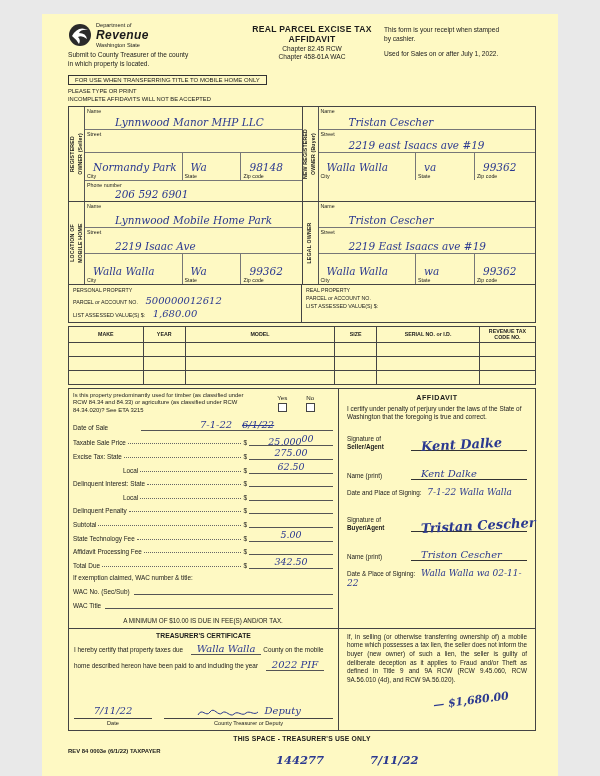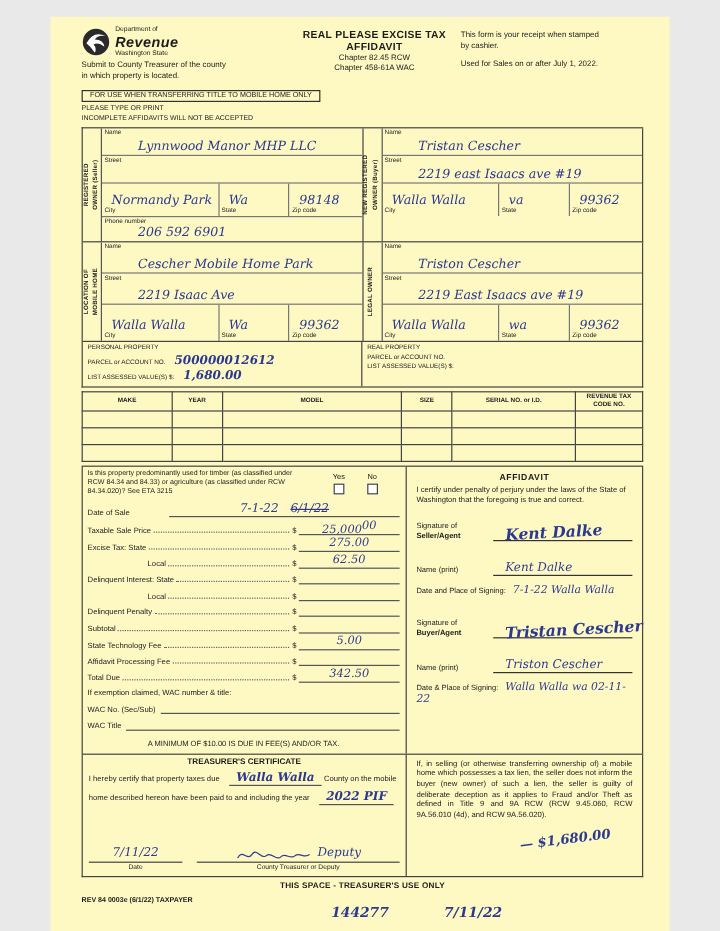--- a/index.html
+++ b/index.html
@@ -48,21 +48,21 @@
   .phrow{height:20px;}
   .tall .frow{height:25px;}
   .tall .cityrow{height:30px;}
 
   
   .parcels{display:grid;grid-template-columns:1fr 1fr;border-left:1px solid #444;border-right:1px solid #444;border-bottom:1px solid #444;}
   .parcel{padding:2px 4px 3px;}
   .parcel.left{border-right:1px solid #444;}
   .pcap{font-size:5.3px;}
   .prow{font-size:5.3px;margin-top:2px;}
-  .hwv{font-size:10px;margin-left:6px;font-weight:bold;}
+  .hwv{font-size:10px;margin-left:6px;}
 
   
   table.veh{width:100%;border-collapse:collapse;margin-top:3px;}
   .veh th,.veh td{border:1px solid #444;}
   .veh th{font-size:5.3px;font-weight:700;padding:1px 0;white-space:pre-line;line-height:1.2;text-align:center;}
   .veh td{height:11px;}
 
   
   .middle{display:grid;grid-template-columns:270px 1fr;border:1px solid #444;margin-top:3px;}
   .taxcol{border-right:1px solid #444;padding:3px 5px 4px 4px;}
@@ -140,21 +140,21 @@
         <div class="agency">
           <div class="sm">Department of</div>
           <div class="nm">Revenue</div>
           <div class="sm">Washington State</div>
         </div>
       </div>
       <div class="submit-note prel">Submit to County Treasurer of the county
 in which property is located.</div>
     </div>
     <div class="hdr-center">
-      <div class="t1">REAL PLEASE EXCISE TAX AFFIDAVIT</div>
+      <div class="t1">REAL PARCEL EXCISE TAX AFFIDAVIT</div>
       <div class="t2">Chapter 82.45 RCW</div>
       <div class="t2">Chapter 458-61A WAC</div>
     </div>
     <div class="hdr-right">
       <div class="prel">This form is your receipt when stamped
 by cashier.</div>
       <div class="eff">Used for Sales on or after July 1, 2022.</div>
     </div>
   </div>
 
@@ -232,21 +232,21 @@
     </div>
 
     <div class="party tall">
       <div class="vstrip">
         <span class="vtext">LOCATION OF
 MOBILE HOME</span>
       </div>
       <div class="fields">
         <div class="frow">
           <span class="flabel">Name</span>
-          <span class="fval hw">Cescher Mobile Home Park</span>
+          <span class="fval hw">Lynnwood Mobile Home Park</span>
         </div>
         <div class="frow">
           <span class="flabel">Street</span>
           <span class="fval hw">2219 Isaac Ave</span>
         </div>
         <div class="frow cityrow">
           <div class="sub city">
             <span class="flabel">City</span>
             <span class="fval hw">Walla Walla</span>
           </div>

